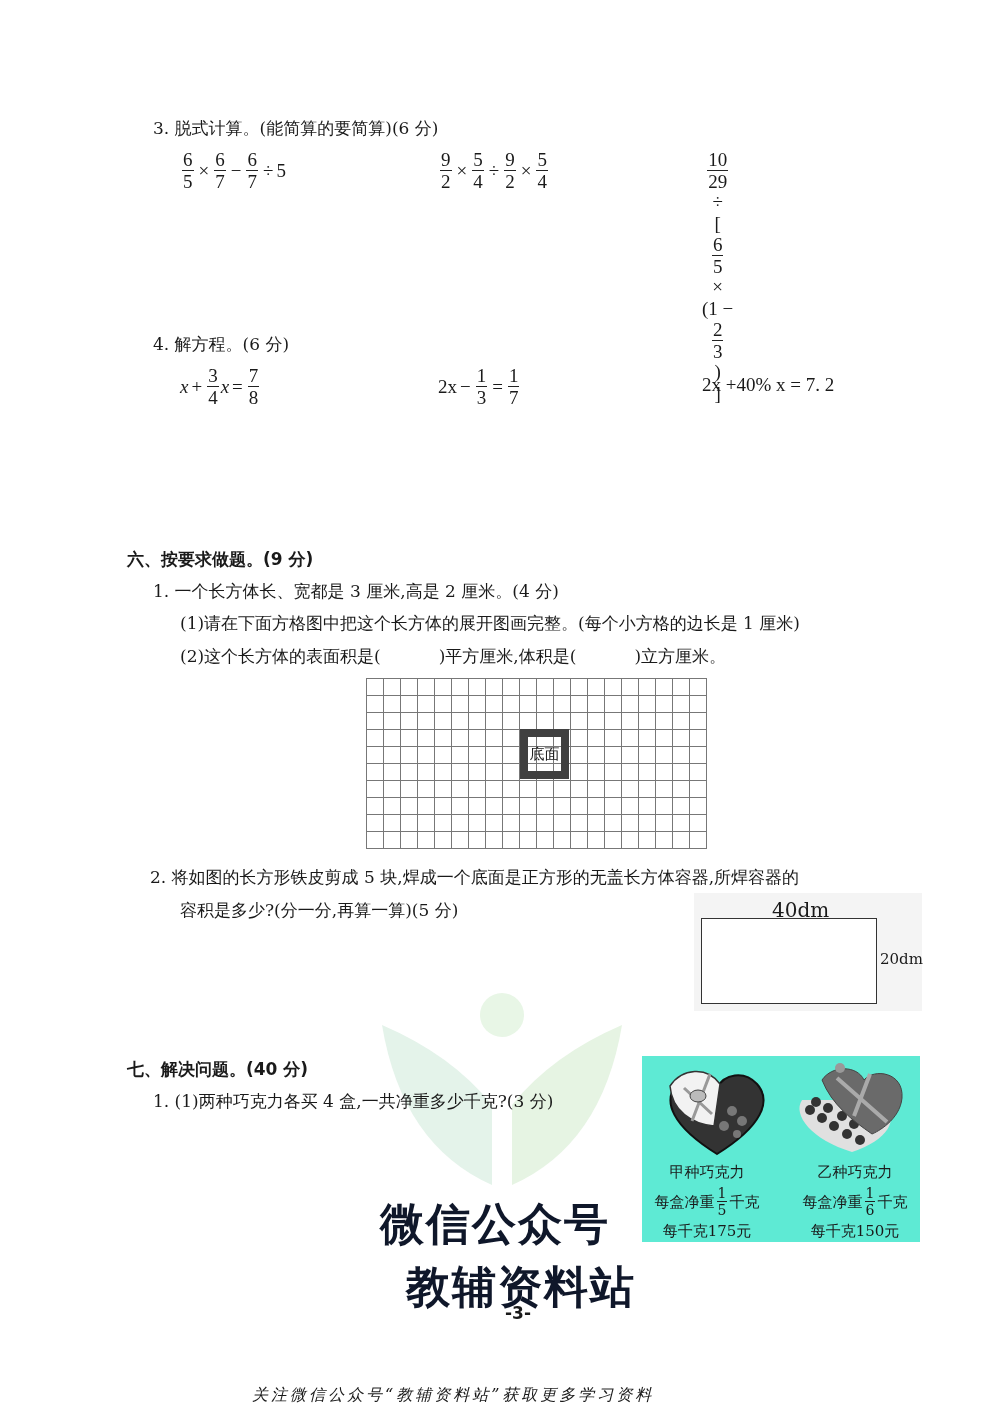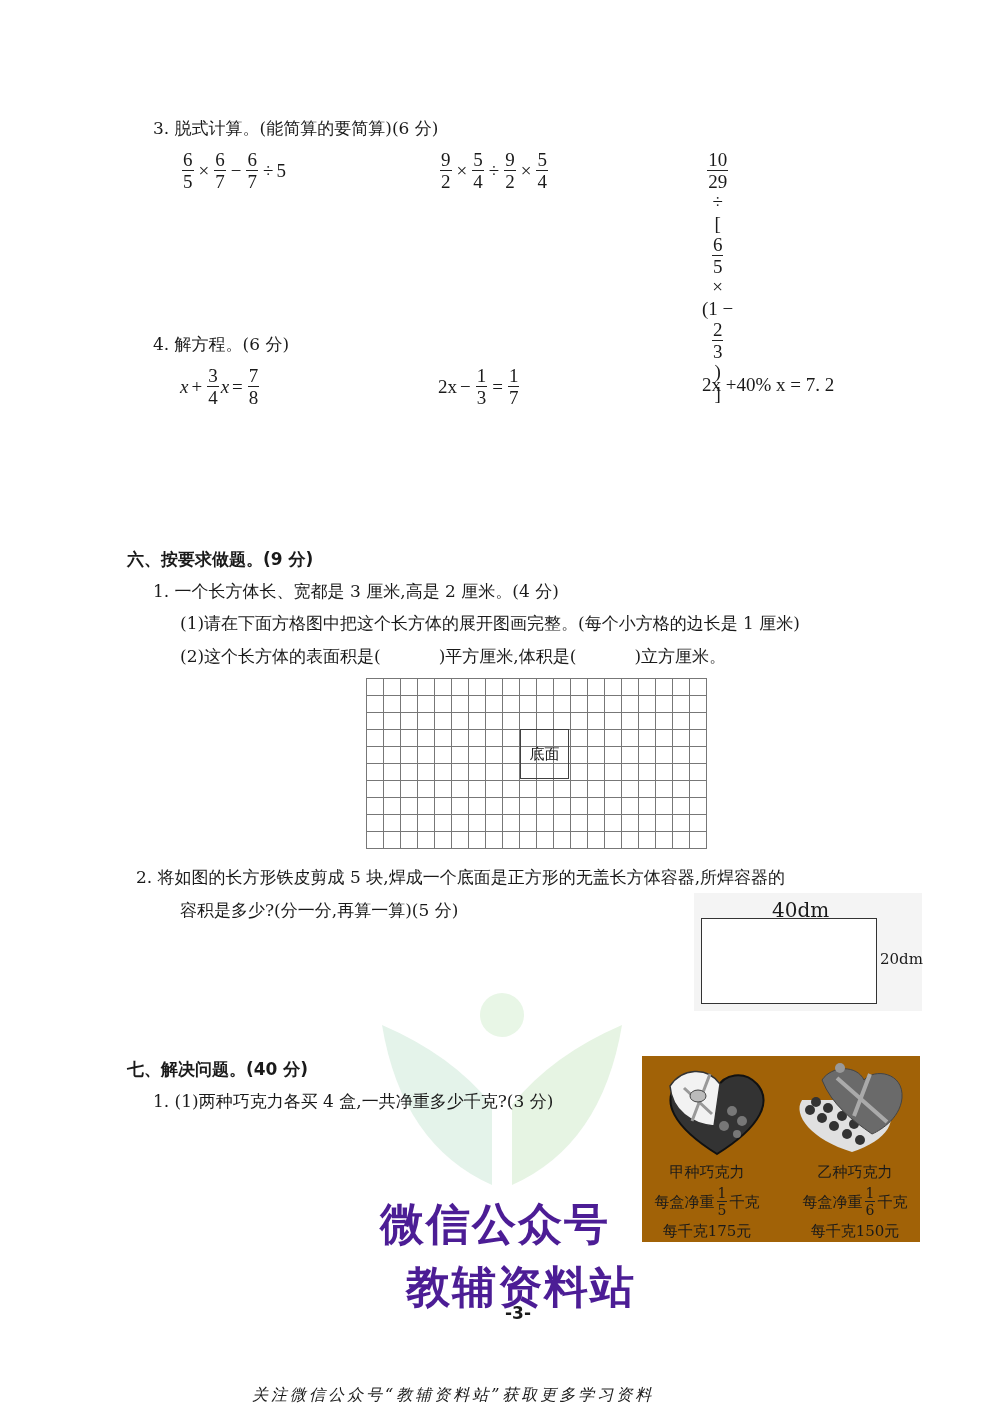--- a/index.html
+++ b/index.html
@@ -16,27 +16,27 @@
   .frac .d { padding-top: 1px; }
   .op { margin: 0 3px; }
   .var { font-style: italic; }
   
   .grid { left: 366px; top: 678px; width: 340px; height: 170px;
     background-image:
       linear-gradient(to right, #777 1px, transparent 1px),
       linear-gradient(to bottom, #777 1px, transparent 1px);
     background-size: 17px 17px;
     border-right: 1px solid #777; border-bottom: 1px solid #777; }
-  .base-square { left: 520px; top: 729px; width: 49px; height: 50px; border: 1px solid #404040; box-sizing: border-box;
+  .base-square { left: 520px; top: 729px; width: 49px; height: 50px; border: 8px solid #404040; box-sizing: border-box;
     display: flex; align-items: center; justify-content: center; font-size: 15px; background: transparent; }
   .sheet-box { left: 694px; top: 893px; width: 228px; height: 118px; background: #f4f4f4; }
   .sheet-rect { left: 701px; top: 918px; width: 176px; height: 86px; border: 1.5px solid #333; box-sizing: border-box; background: #fff; }
-  .choc-panel { left: 642px; top: 1056px; width: 278px; height: 186px; background: #a16207; }
+  .choc-panel { left: 642px; top: 1056px; width: 278px; height: 186px; background: #5eead4; }
   .choc-caption { font-size: 15px; text-align: center; line-height: 28px; width: 130px; }
-  .watermark { color: #4c1d95; font-family: "DejaVu Sans", "Liberation Sans", sans-serif; font-weight: bold; font-size: 44px; letter-spacing: 2px; }
+  .watermark { color: #0f172a; font-family: "DejaVu Sans", "Liberation Sans", sans-serif; font-weight: bold; font-size: 44px; letter-spacing: 2px; }
   .footer { font-family: "DejaVu Serif", serif; font-size: 16px; font-style: italic; letter-spacing: 3px; }
 </style>
 </head>
 <body>
 
 <div class="abs" style="left:382px; top:985px; width:240px; height:200px;">
   <svg width="240" height="200" viewBox="0 0 240 200">
     <circle cx="120" cy="30" r="22" fill="#e8f6e6"></circle>
     <path d="M0 40 Q20 160 110 200 L110 120 Q70 70 0 40 Z" fill="#e4f3ea"></path>
     <path d="M240 40 Q220 160 130 200 L130 120 Q170 70 240 40 Z" fill="#e6f4e3"></path>
@@ -147,21 +147,21 @@
 <div class="abs txt" style="left:180px; top:612px;">(1)请在下面方格图中把这个长方体的展开图画完整。(每个小方格的边长是 1 厘米)</div>
 <div class="abs txt" style="left:180px; top:645px;">
   <span>(2)这个长方体的表面积是(</span><span style="display:inline-block; width:58px;"></span><span>)平方厘米,体积是(</span><span style="display:inline-block; width:58px;"></span><span>)立方厘米。</span>
 </div>
 
 <div class="abs grid"></div>
 <div class="abs base-square">
   <span>底面</span>
 </div>
 
-<div class="abs txt" style="left:136px; top:866px;">2. 将如图的长方形铁皮剪成 5 块,焊成一个底面是正方形的无盖长方体容器,所焊容器的</div>
+<div class="abs txt" style="left:150px; top:866px;">2. 将如图的长方形铁皮剪成 5 块,焊成一个底面是正方形的无盖长方体容器,所焊容器的</div>
 <div class="abs txt" style="left:180px; top:899px;">容积是多少?(分一分,再算一算)(5 分)</div>
 
 <div class="abs sheet-box"></div>
 <div class="abs" style="left:772px; top:898px; font-size:20px;">40dm</div>
 <div class="abs sheet-rect"></div>
 <div class="abs" style="left:880px; top:950px; font-size:15px;">20dm</div>
 
 <div class="abs txt bold" style="left:127px; top:1058px;">七、解决问题。(40 分)</div>
 <div class="abs txt" style="left:153px; top:1090px;">1. (1)两种巧克力各买 4 盒,一共净重多少千克?(3 分)</div>
 

